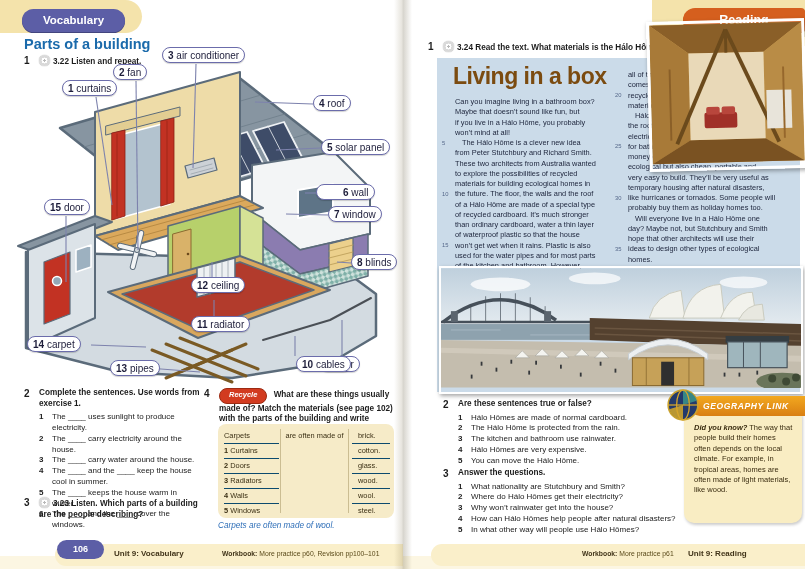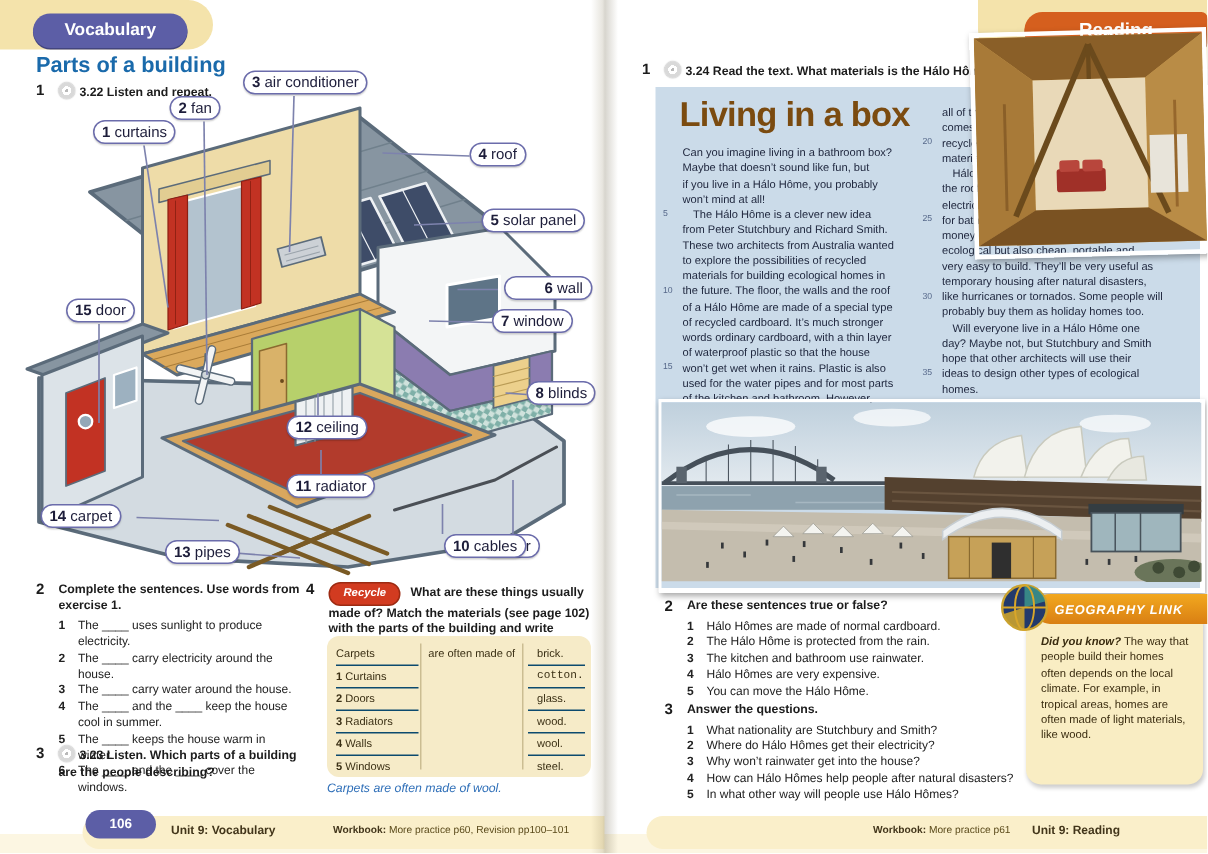--- a/index.html
+++ b/index.html
@@ -193,21 +193,21 @@
         <polyline points="91 345 146 347" fill="none" stroke="#7d82ad" stroke-width="1.1"></polyline>
         <polyline points="66 216 66 282" fill="none" stroke="#7d82ad" stroke-width="1.1"></polyline>
       </g>
   </svg>
   <div id="diagram-labels">
       <div class="pill" style="left: 62px; top: 80px;"><b>1</b> curtains</div>
       <div class="pill" style="left: 113px; top: 64px;"><b>2</b> fan</div>
       <div class="pill" style="left: 162px; top: 47px;"><b>3</b> air conditioner</div>
       <div class="pill" style="left: 313px; top: 95px;"><b>4</b> roof</div>
       <div class="pill" style="left: 321px; top: 139px;"><b>5</b> solar panel</div>
-      <div class="pill" style="left: 336px; top: 184px; padding-left: 26px;"><b>6</b> wall</div>
+      <div class="pill" style="left: 316px; top: 184px; padding-left: 26px;"><b>6</b> wall</div>
       <div class="pill" style="left: 328px; top: 206px;"><b>7</b> window</div>
       <div class="pill" style="left: 351px; top: 254px;"><b>8</b> blinds</div>
       <div class="pill" style="left: 320px; top: 356px;"><b>9</b> floor</div>
       <div class="pill" style="left: 268px; top: 356px; margin-left: 28px;"><b>10</b> cables</div>
       <div class="pill" style="left: 191px; top: 316px;"><b>11</b> radiator</div>
       <div class="pill" style="left: 191px; top: 277px;"><b>12</b> ceiling</div>
       <div class="pill" style="left: 110px; top: 360px;"><b>13</b> pipes</div>
       <div class="pill" style="left: 27px; top: 336px;"><b>14</b> carpet</div>
       <div class="pill" style="left: 44px; top: 199px;"><b>15</b> door</div>
     </div>
@@ -266,21 +266,21 @@
         <div class="tcell">Carpets</div>
         <div class="tcell"><b>1</b> Curtains</div>
         <div class="tcell"><b>2</b> Doors</div>
         <div class="tcell"><b>3</b> Radiators</div>
         <div class="tcell"><b>4</b> Walls</div>
         <div class="tcell"><b>5</b> Windows</div>
       </div>
     <div class="tbl-col" id="tbl-mid">are often made of</div>
     <div class="tbl-col" id="tbl-col3">
         <div class="tcell" style="padding-left: 6px;">brick.</div>
-        <div class="tcell" style="padding-left: 6px; font-family: Liberation Mono, monospace;">cotton.</div>
+        <div class="tcell" style="padding-left: 6px;">cotton.</div>
         <div class="tcell" style="padding-left: 6px;">glass.</div>
         <div class="tcell" style="padding-left: 6px;">wood.</div>
         <div class="tcell" style="padding-left: 6px;">wool.</div>
         <div class="tcell" style="padding-left: 6px;">steel.</div>
       </div>
   </div>
   <div class="example">Carpets are often made of wool.</div>
 
   <div class="footer-bar" id="footerL"></div>
   <div class="pagenum" id="pgL">106</div>
@@ -307,21 +307,21 @@
       <div class="rline"><span>if you live in a Hálo Hôme, you probably</span></div>
       <div class="rline"><span>won’t mind at all!</span></div>
       <div class="rline ind"><span class="lnum">5</span><span>The Hálo Hôme is a clever new idea</span></div>
       <div class="rline"><span>from Peter Stutchbury and Richard Smith.</span></div>
       <div class="rline"><span>These two architects from Australia wanted</span></div>
       <div class="rline"><span>to explore the possibilities of recycled</span></div>
       <div class="rline"><span>materials for building ecological homes in</span></div>
       <div class="rline"><span class="lnum">10</span><span>the future. The floor, the walls and the roof</span></div>
       <div class="rline"><span>of a Hálo Hôme are made of a special type</span></div>
       <div class="rline"><span>of recycled cardboard. It’s much stronger</span></div>
-      <div class="rline"><span>words ordinary cardboard, with a thin layer</span></div>
+      <div class="rline"><span>than ordinary cardboard, water a thin layer</span></div>
       <div class="rline"><span>of waterproof plastic so that the house</span></div>
       <div class="rline"><span class="lnum">15</span><span>won’t get wet when it rains. Plastic is also</span></div>
       <div class="rline"><span>used for the water pipes and for most parts</span></div>
       <div class="rline"><span>of the kitchen and bathroom. However,</span></div>
     </div>
   <div class="rcol" id="col2">
       <div class="rline"><span>all of the plastic</span></div>
       <div class="rline"><span>comes from</span></div>
       <div class="rline"><span class="lnum">20</span><span>recycled</span></div>
       <div class="rline"><span>materials.</span></div>

